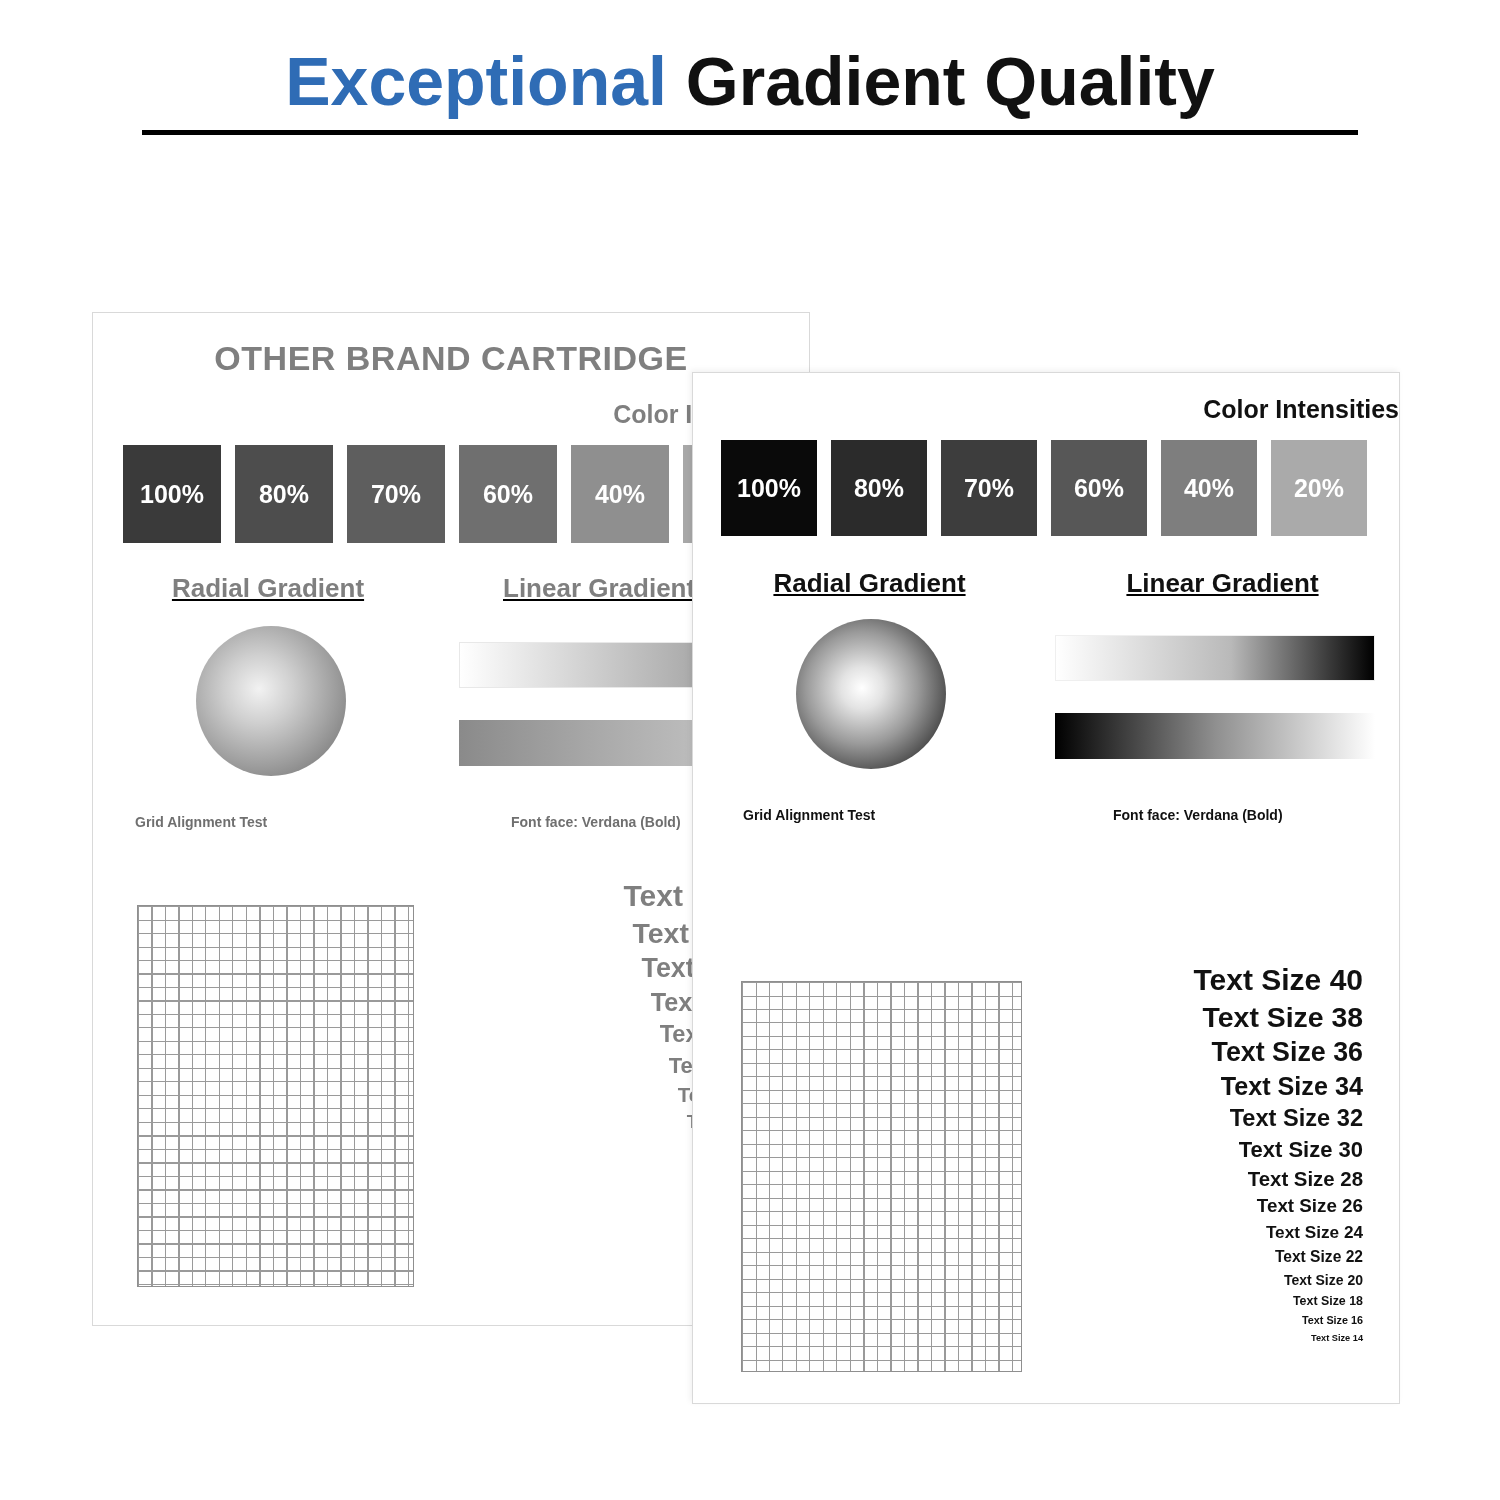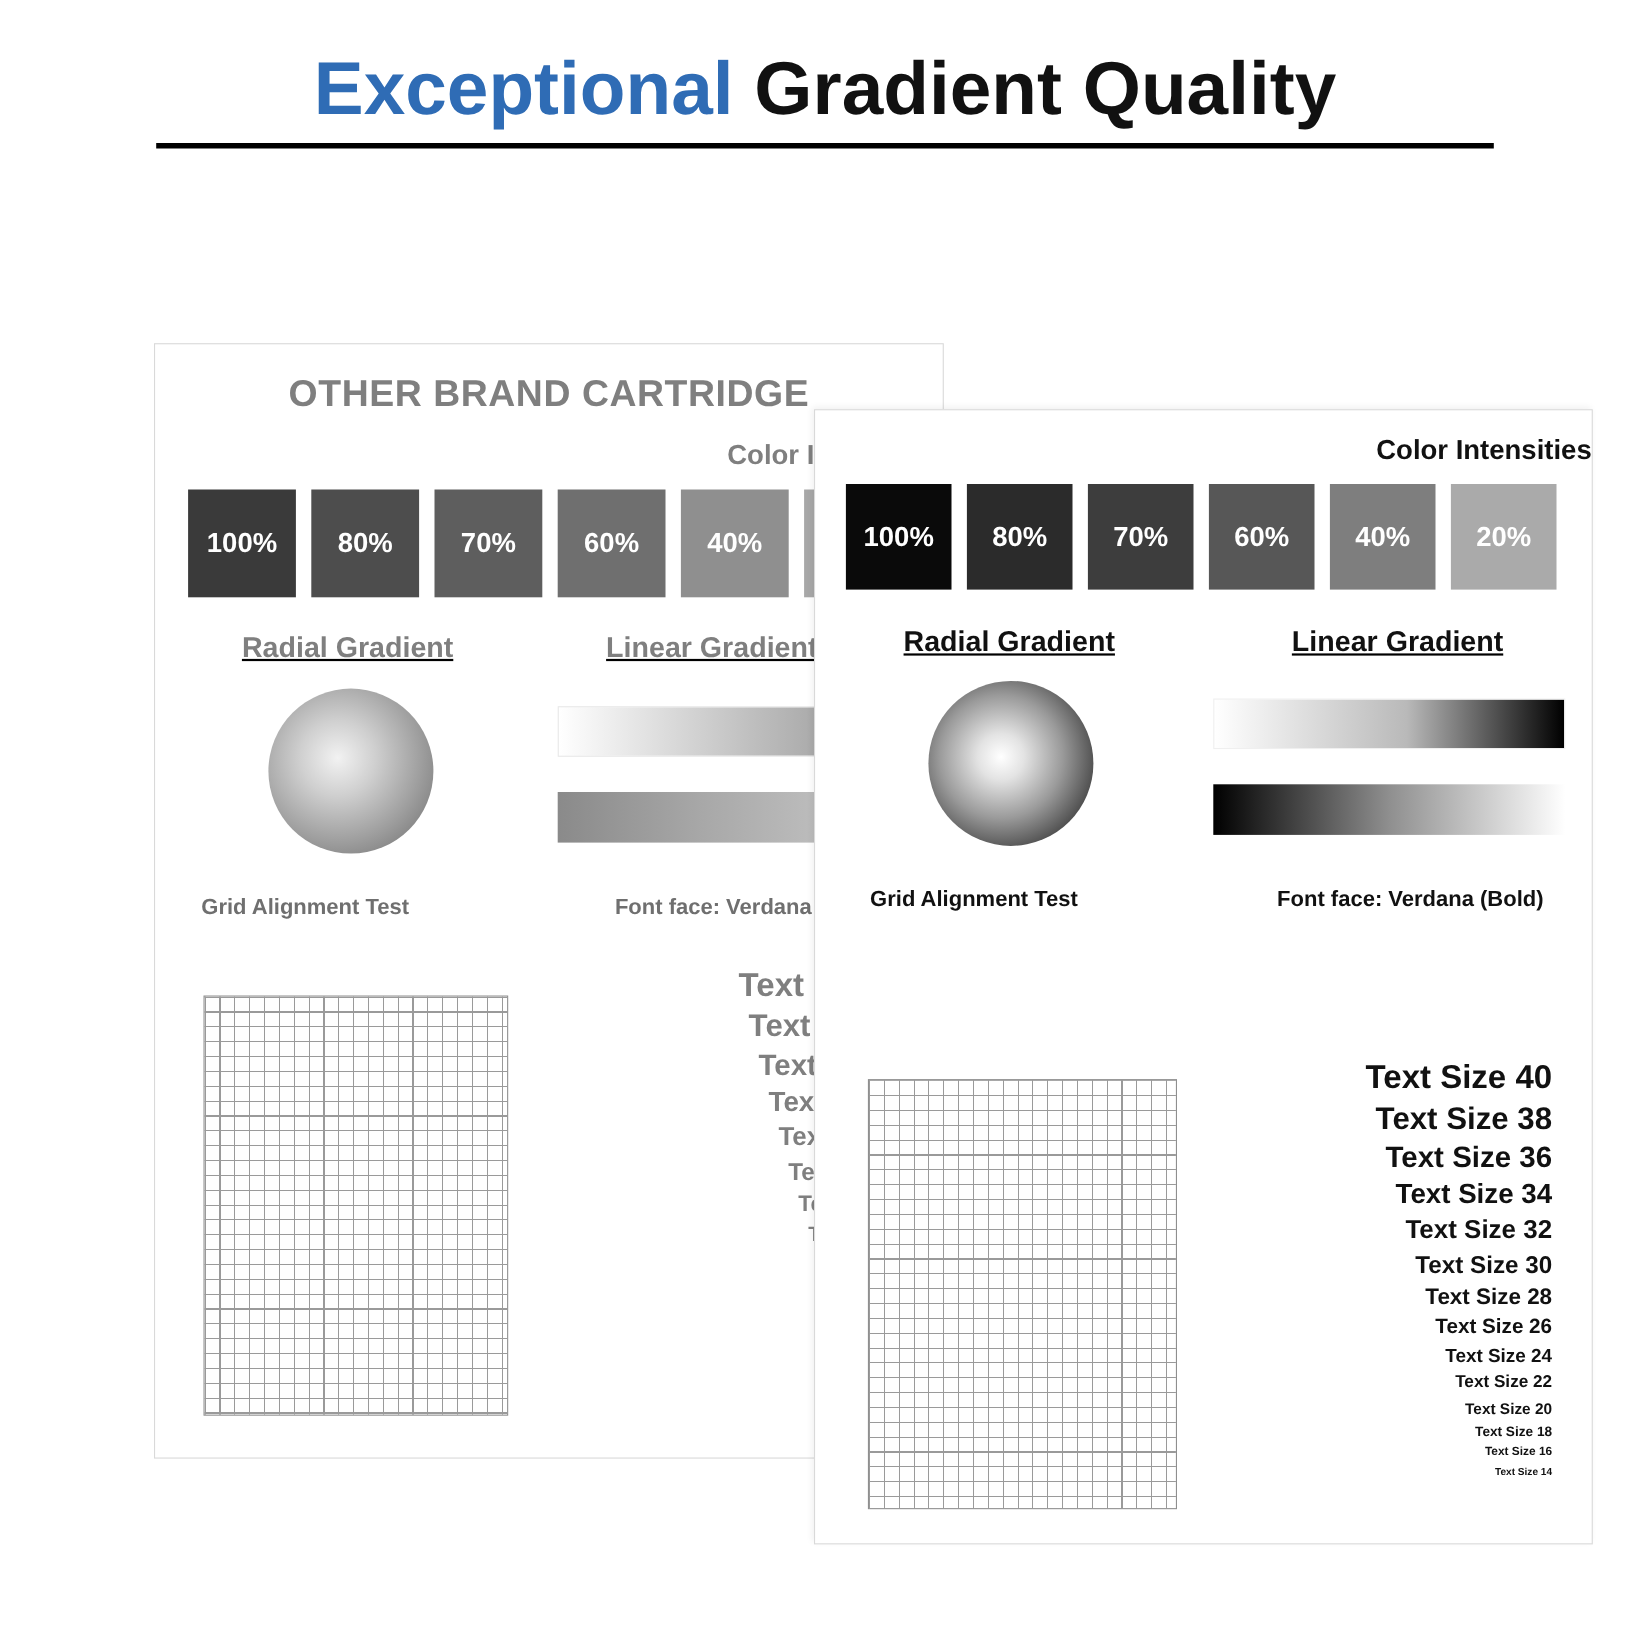--- a/index.html
+++ b/index.html
@@ -43,21 +43,20 @@
     line-height: 1.30;
     padding: 0 200px;
   }
   #subtitle .accent { color: #2f6cb5; }
 
   
   .sheet {
     position: absolute;
     background: #ffffff;
     border: 1px solid #d9d9d9;
-    margin-left: 48px;
   }
   #sheet-other {
     left: 92px;
     top: 312px;
     width: 718px;
     height: 1014px;
     z-index: 1;
   }
   #sheet-oem {
     left: 692px;
@@ -137,21 +136,21 @@
   #sheet-oem .radial-ball {
     background: radial-gradient(circle at 44% 46%, #ffffff 0%, #e3e3e3 18%, #9a9a9a 48%, #3d3d3d 80%, #0a0a0a 100%);
   }
 
   .lin-bar { height: 46px; }
   .lin-bar.ltr-other { background: linear-gradient(to right, #ffffff 0%, #bdbdbd 55%, #8a8a8a 100%); border:1px solid #e8e8e8; }
   .lin-bar.rtl-other { background: linear-gradient(to right, #8a8a8a 0%, #a8a8a8 40%, #cfcfcf 100%); }
   .lin-bar.ltr-oem { background: linear-gradient(to right, #ffffff 0%, #b9b9b9 55%, #000000 100%); border:1px solid #efefef; }
   .lin-bar.rtl-oem { background: linear-gradient(to right, #000000 0%, #8f8f8f 50%, #ffffff 100%); }
 
-  .small-label { font-weight: bold; font-size: 20px; }
+  .small-label { font-weight: bold; font-size: 14px; }
   #sheet-other .small-label { color: #6f6f6f; }
   #sheet-oem .small-label { color: #111111; }
 
   
   .grid-box {
     background:
       repeating-linear-gradient(to right, #9a9a9a 0 1px, transparent 1px 13.5px),
       repeating-linear-gradient(to bottom, #9a9a9a 0 1px, transparent 1px 13.5px);
     border: 1px solid #8f8f8f;
   }

